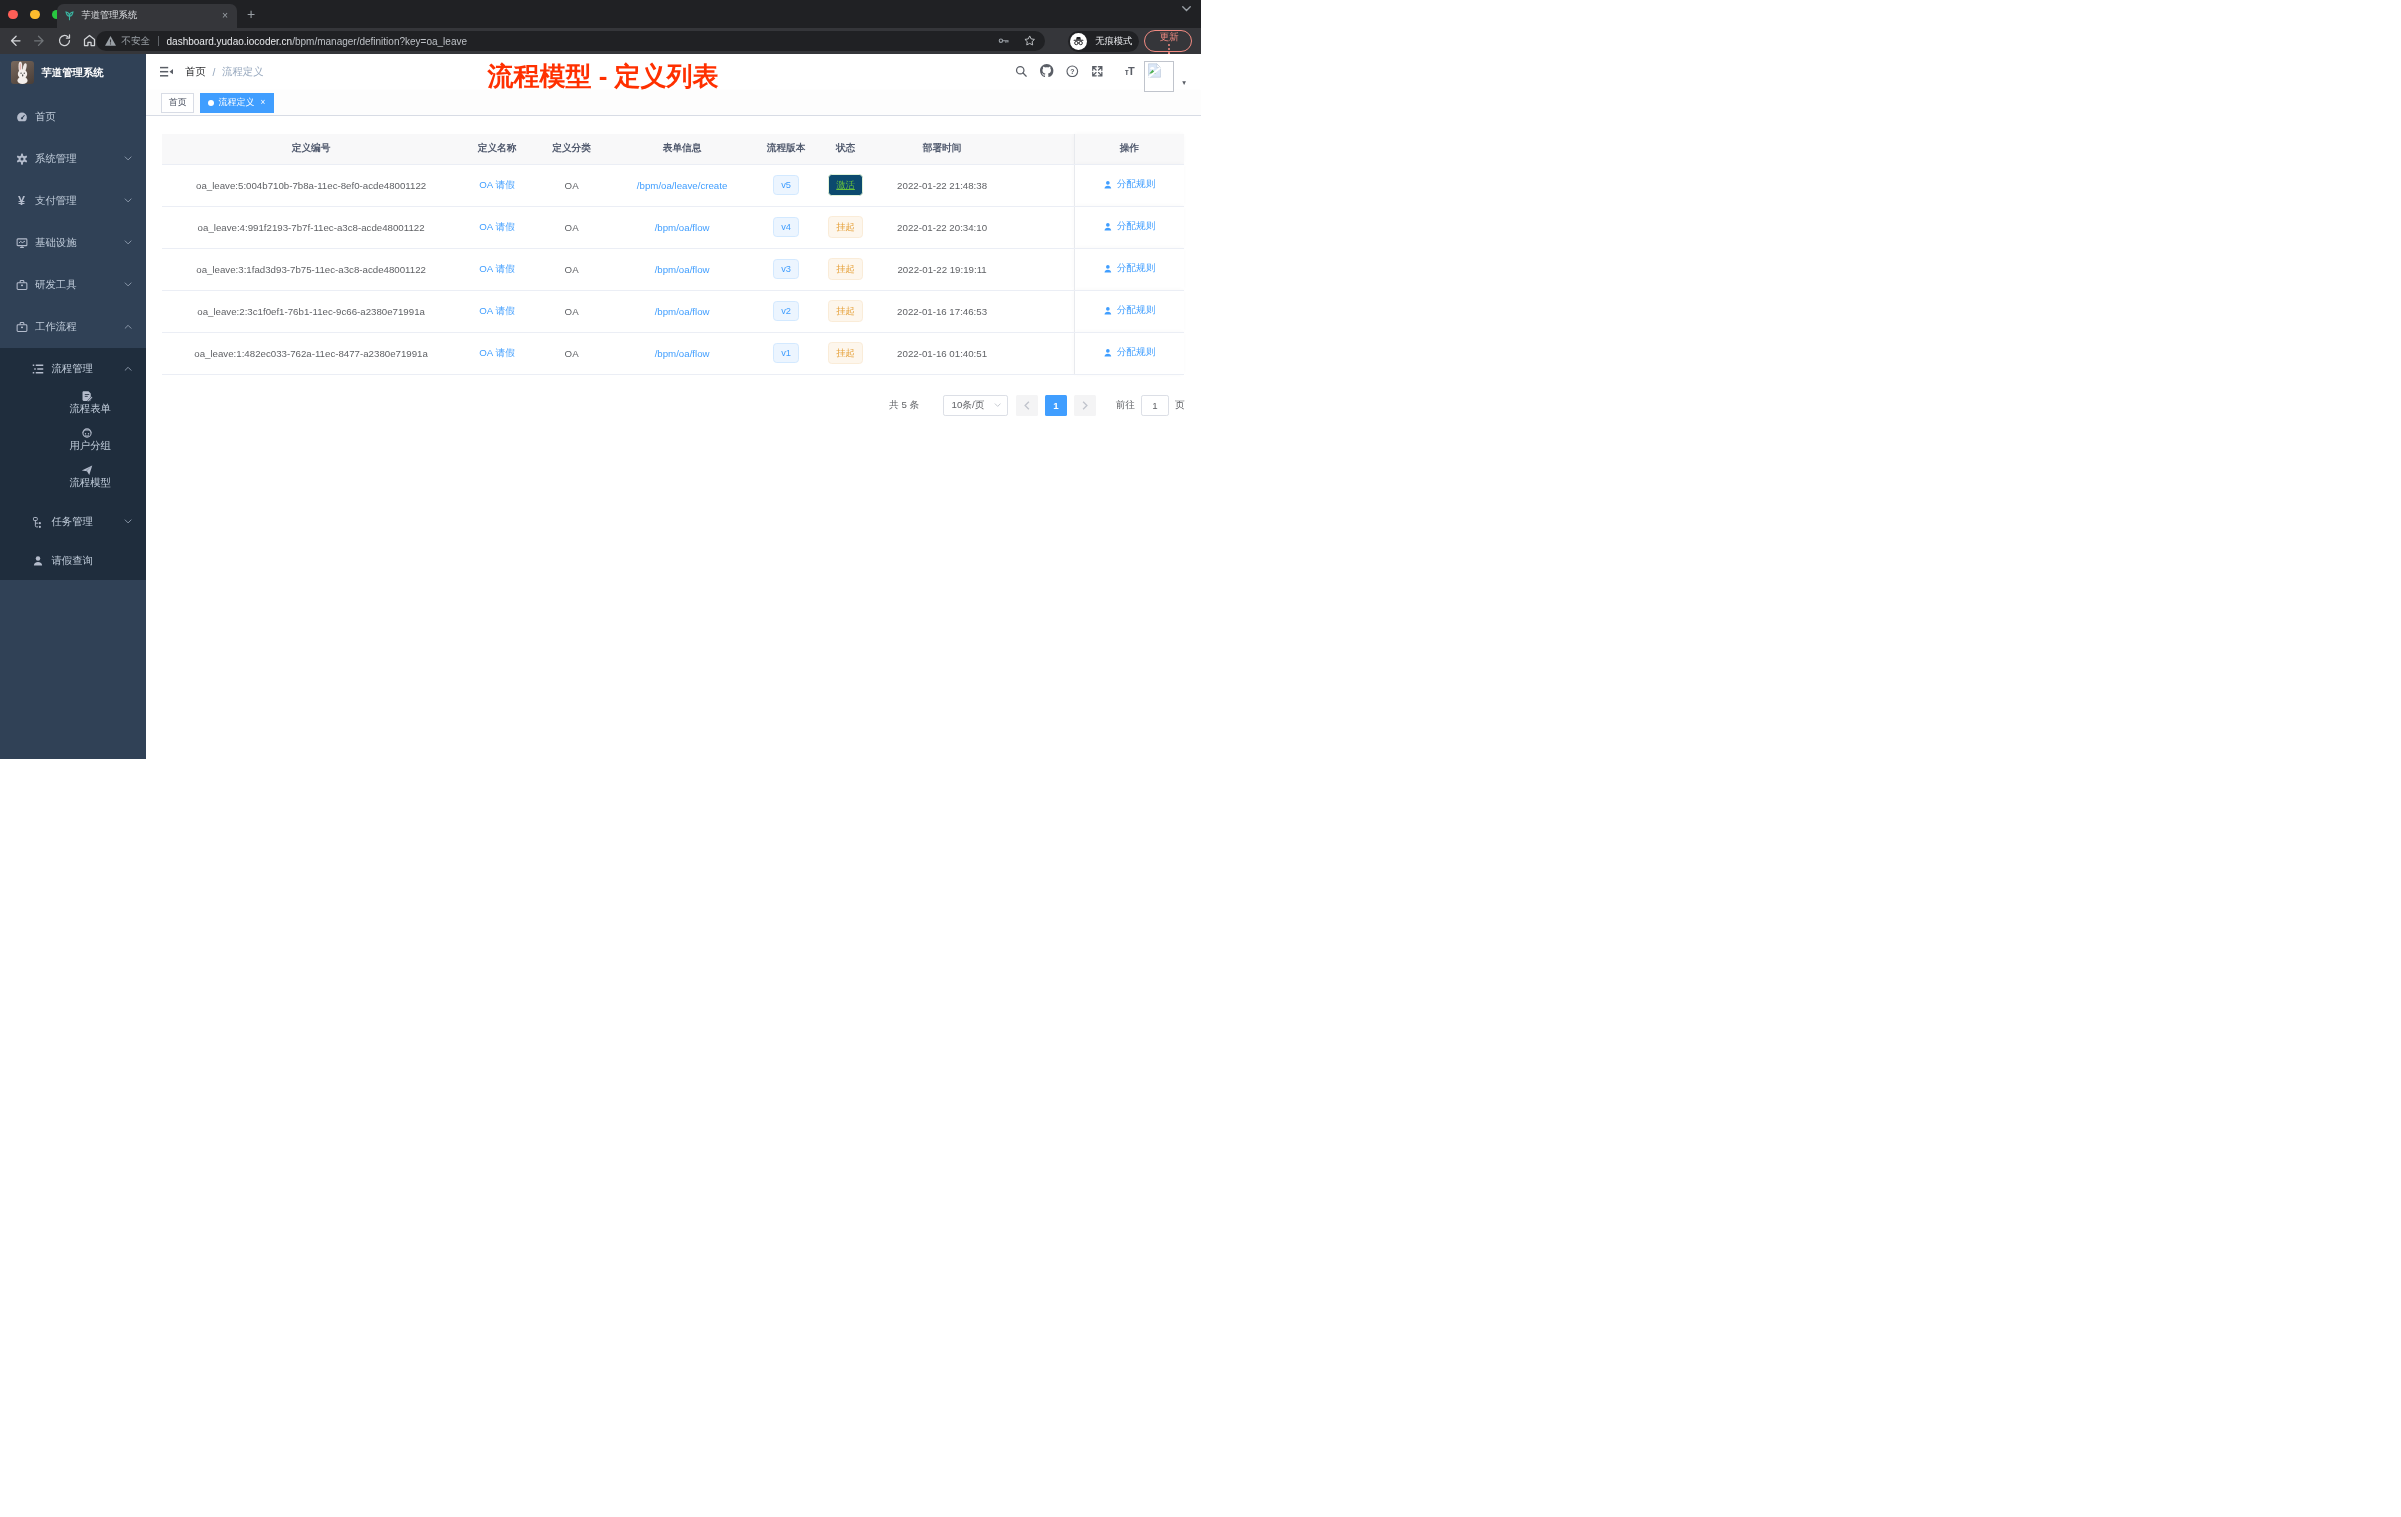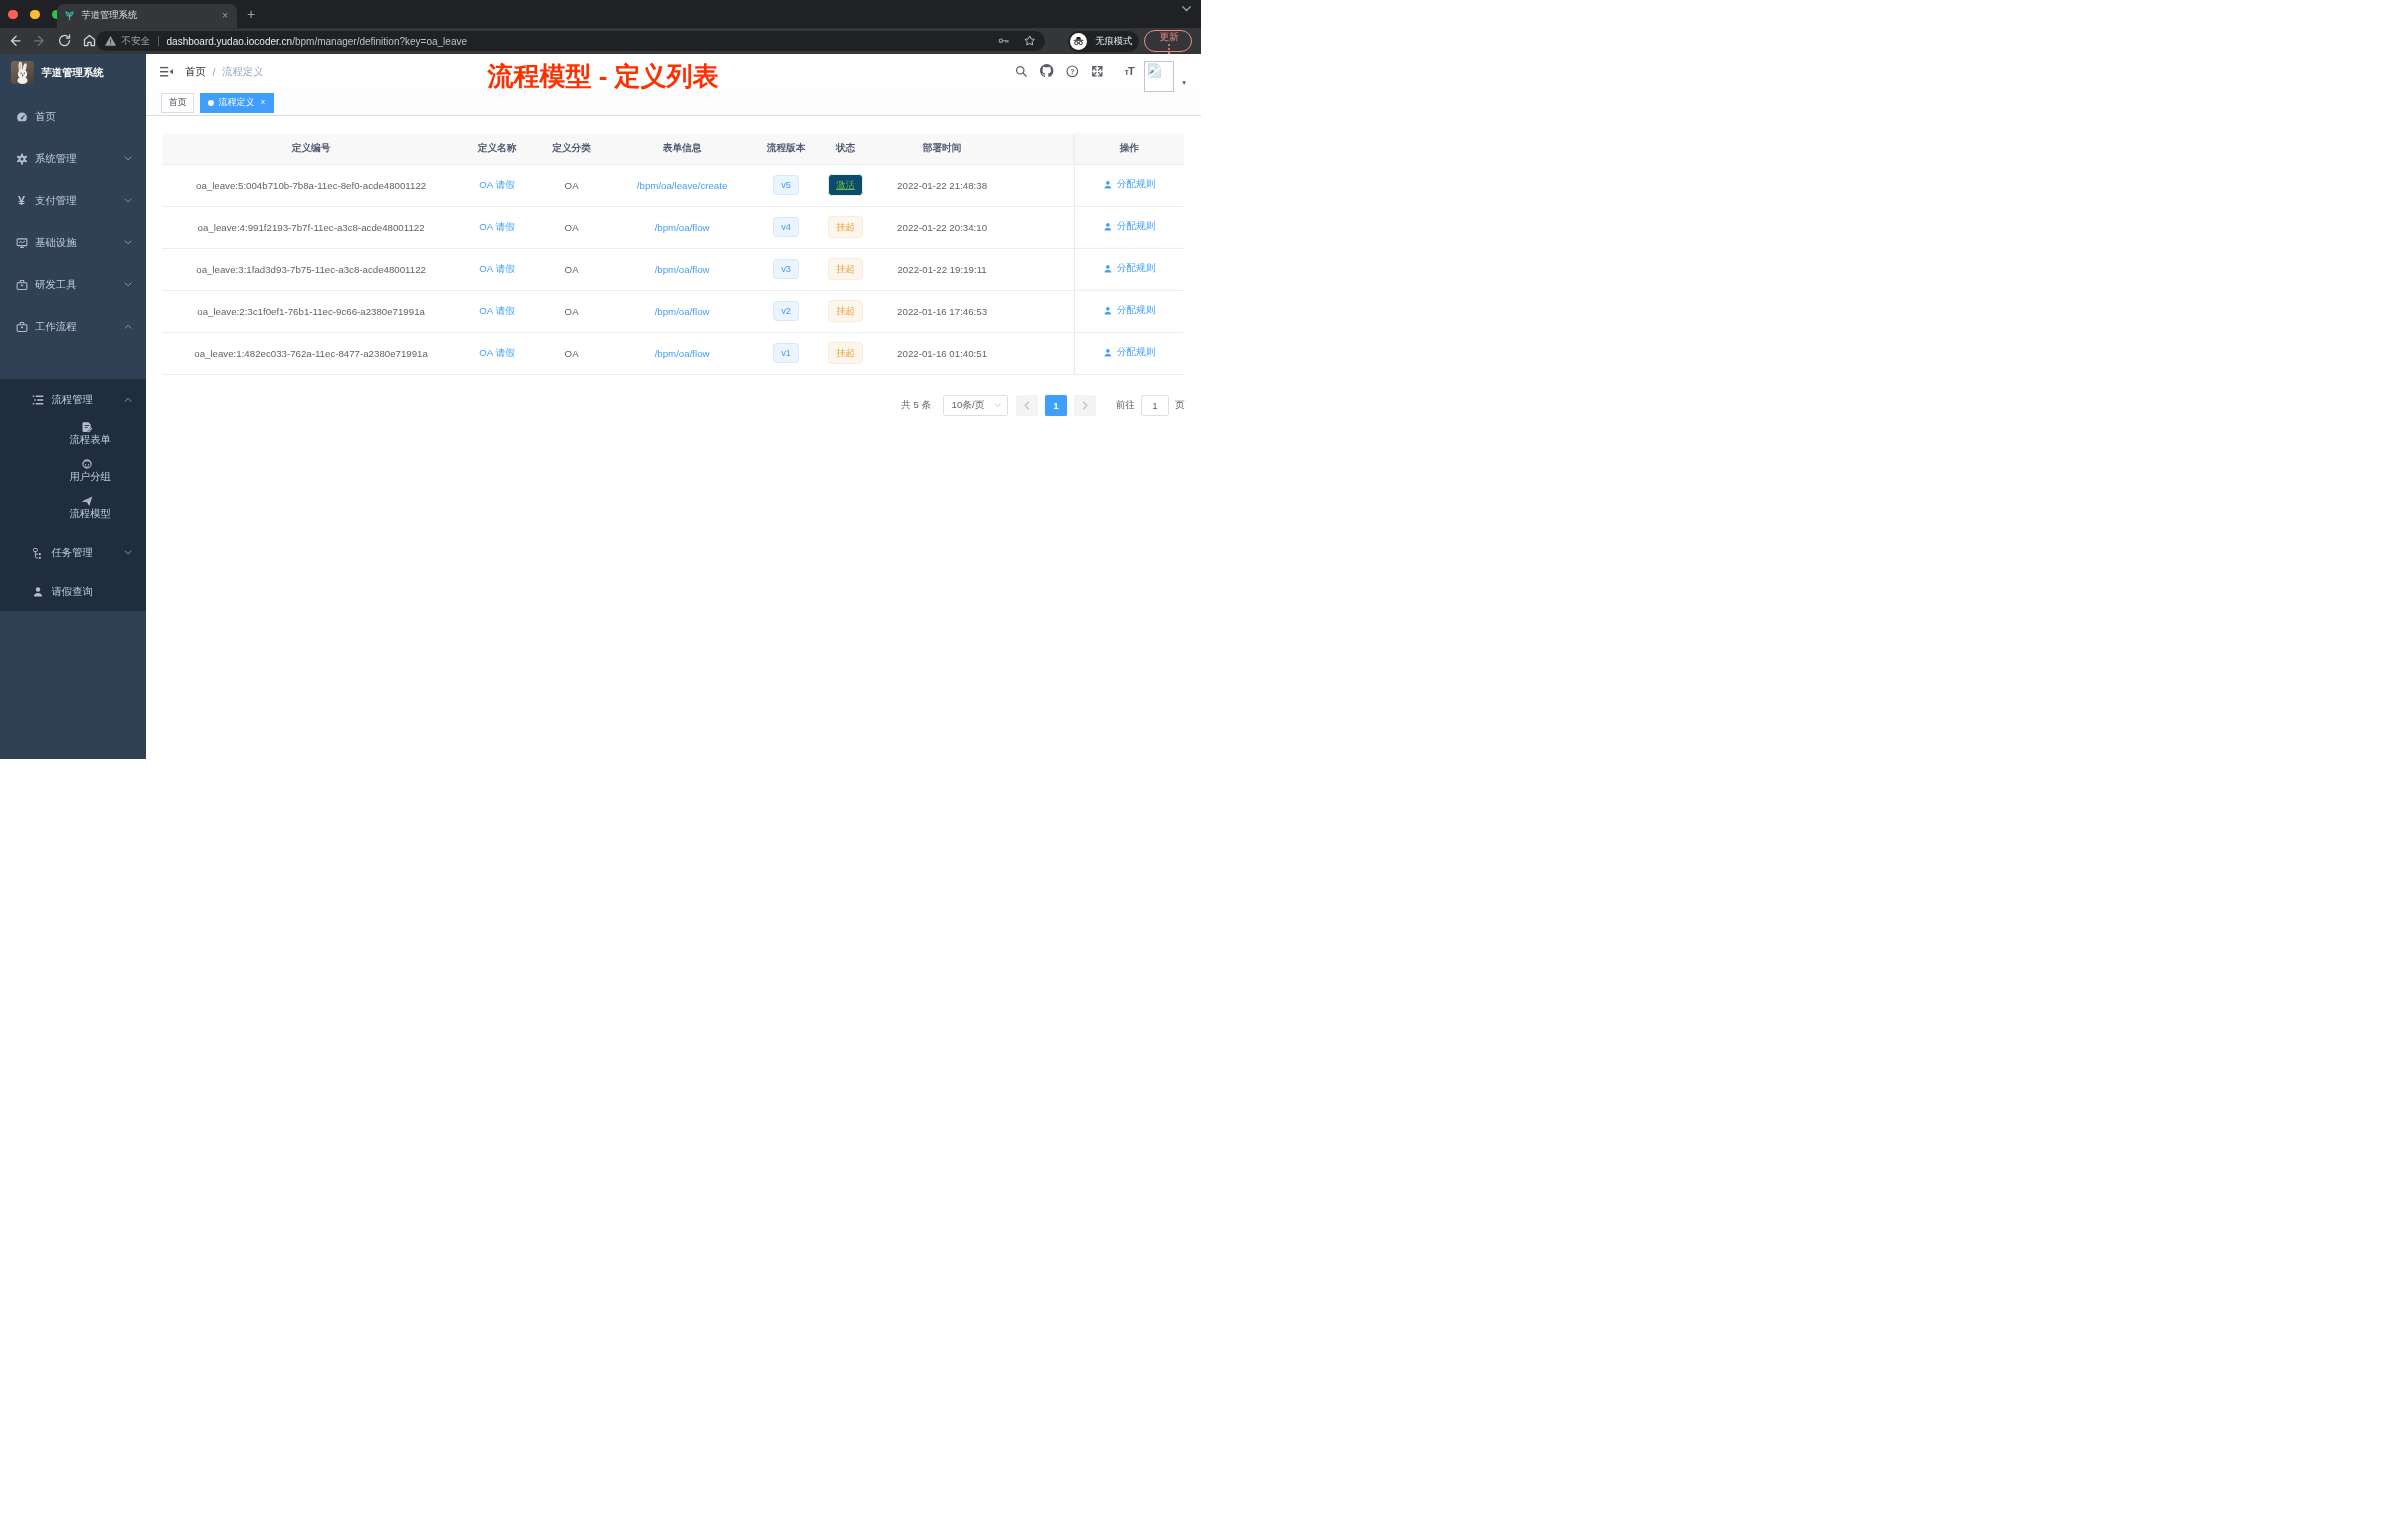--- a/index.html
+++ b/index.html
@@ -40,21 +40,21 @@
 
   
   .sidebar { position:absolute; left:0; top:54px; width:146px; height:705px; background:#304156; }
   .logo-row { height:37px; display:flex; align-items:center; padding-left:11px; }
   .logo-avatar { width:23px; height:23px; border-radius:3px; overflow:hidden; background:linear-gradient(145deg,#7a6a5e,#483d37); position:relative; }
   .logo-title { color:#fff; font-size:10.4px; font-weight:700; margin-left:7.4px; white-space:nowrap; }
   .menu { margin-top:4.5px; }
   .mi { display:flex; align-items:center; height:42px; padding-left:15.6px; cursor:pointer; }
   .mi .lbl { color:#bfcbd9; font-size:10.4px; margin-left:7.4px; }
   .mi .chev { margin-left:auto; margin-right:13.4px; }
-  .submenu { background:#1f2d3d;margin-top:31px; }
+  .submenu { background:#1f2d3d; }
   .mi.l2 { padding-left:32px; }
   .mi.l3 { height:37px; padding-left:27px;flex-direction:column; }
   .mi.h50 { height:37px; }
   .micon { width:12px; height:12px; flex:0 0 12px; }
   .yen { color:#b4bccc; font-size:12.6px; font-weight:700; width:12px; text-align:center; }
 
   
   .app-header { position:absolute; left:146px; top:54px; width:1055px; height:36px; background:#fff; }
   .hamburger { position:absolute; left:14px; top:11px; cursor:pointer; }
   .breadcrumb { position:absolute; left:39px; top:11px; font-size:10.4px; display:flex; gap:6.7px; align-items:center; }
@@ -89,21 +89,21 @@
   .link { color:#409eff; cursor:pointer; }
   .chip { display:inline-block; padding:3.7px 7.4px; font-size:9.3px; border-radius:3.7px; border:0.7px solid; }
   .chip-ver { color:#409eff; background:#ecf5ff; border-color:#d3e9ff; }
   .chip-success { color:#67c23a; background:#0c4a6e; border-color:#e1f3d8;text-decoration:underline; }
   .chip-warning { color:#e6a23c; background:#fdf6ec; border-color:#faecd8; }
   .opcol { border-left:0.7px solid #e8eaee; box-shadow:-1.5px 0 4.5px rgba(0,0,0,.03); }
   .action { color:#409eff; cursor:pointer; display:inline-flex; align-items:center; gap:3.7px; }
 
   
   .pagination { position:absolute; top:279px; right:16.3px; height:21px; display:flex; align-items:center; color:#606266; font-size:9.7px; }
-  .pg-total { margin-right:12px; }
+  .pg-total { margin-right:24px; }
   .pg-select { width:65px; height:21px; border:0.7px solid #dcdfe6; border-radius:2.2px; display:flex;
                align-items:center; padding:0 6px 0 7.4px; justify-content:space-between; color:#606266; cursor:pointer; }
   .pg-btn { width:22px; height:21px; margin-left:7.4px; background:#f4f4f5; border-radius:1.5px;
             display:flex; align-items:center; justify-content:center; cursor:pointer; }
   .pg-btn.cur { background:#409eff; color:#fff; font-weight:700; cursor:default; }
   .pg-goto { margin-left:19.3px; display:flex; align-items:center; gap:6px; }
   .pg-input { width:28px; height:21px; border:0.7px solid #dcdfe6; border-radius:2.2px; text-align:center;
               font-size:9.7px; color:#606266; font-family:inherit; }
 </style>
 </head>

